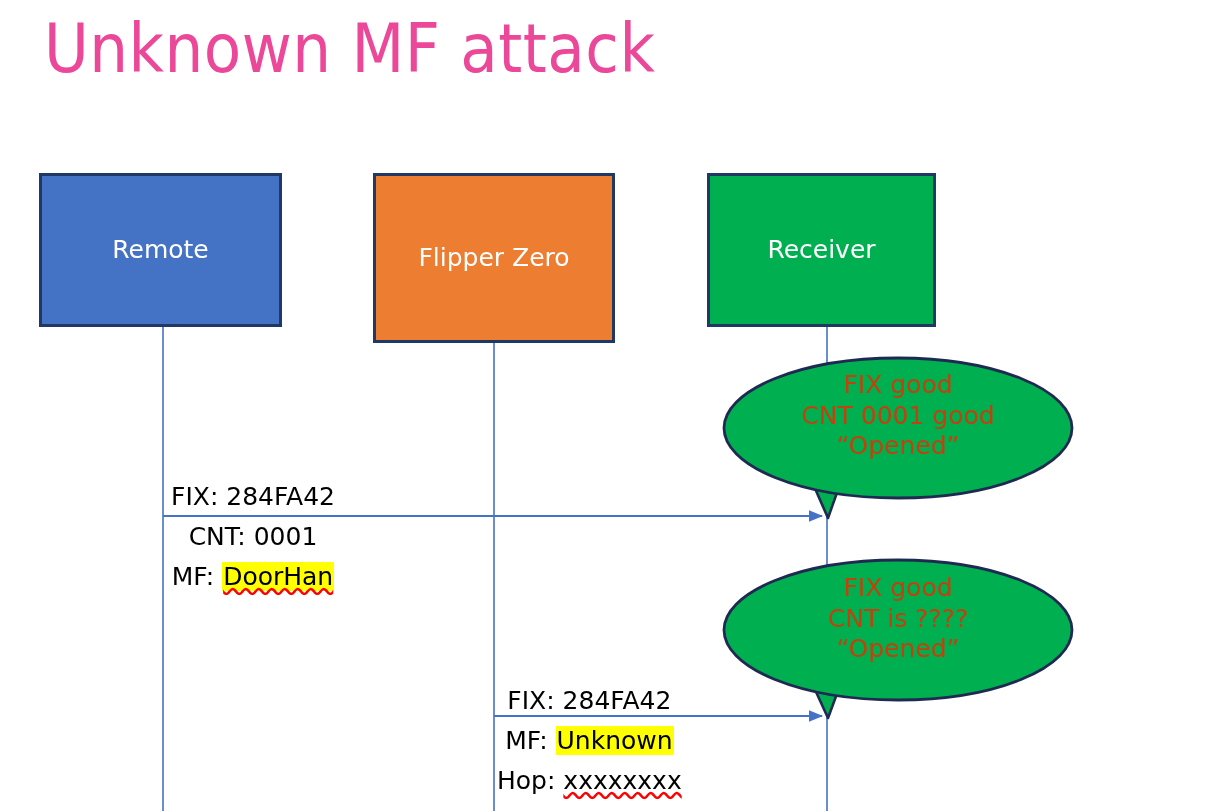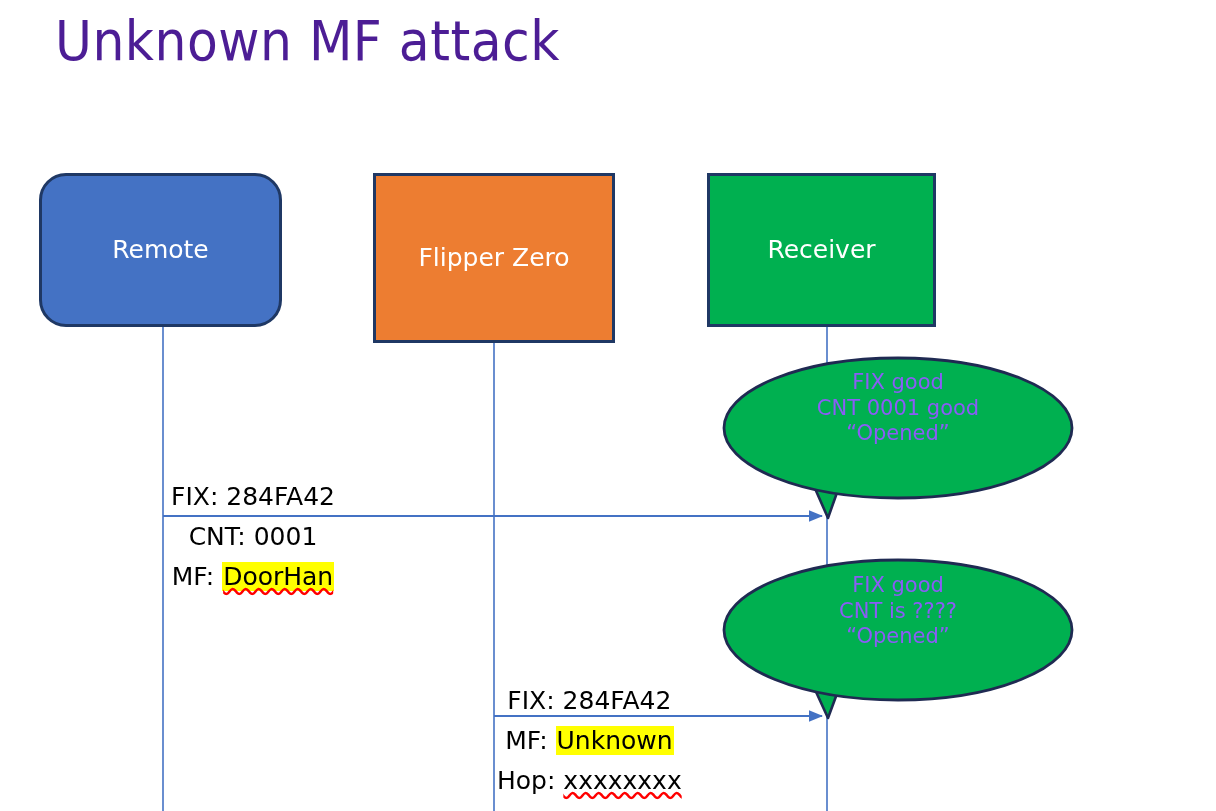--- a/index.html
+++ b/index.html
@@ -15,28 +15,28 @@
     position: relative;
     width: 1216px;
     height: 811px;
     background: #ffffff;
     overflow: hidden;
   }
 
   
   #slide-title {
     position: absolute;
-    left: 55px;
+    left: 44px;
     top: 6px;
     width: 900px;
     font-family: "DejaVu Sans Condensed", "DejaVu Sans", "Liberation Sans", sans-serif;
     font-stretch: condensed;
-    font-size: 56px;
+    font-size: 68px;
     font-weight: 300;
-    color: #4c1d95;
+    color: #ec4899;
     letter-spacing: 0.5px;
     line-height: 1.25;
     white-space: nowrap;
   }
 
   
   #vector-layer {
     position: absolute;
     left: 0;
     top: 0;
@@ -63,22 +63,22 @@
     line-height: 1.2;
   }
   #actor-remote   { left: 39px;  top: 173px; width: 243px; height: 154px; }
   #actor-flipper  { left: 373px; top: 173px; width: 242px; height: 170px; }
   #actor-receiver { left: 707px; top: 173px; width: 229px; height: 154px; }
 
   
   .bubble-text {
     position: absolute;
     font-family: "DejaVu Sans", "Liberation Sans", sans-serif;
-    font-size: 21px;
-    color: #8b5cf6;
+    font-size: 25px;
+    color: #c2410c;
     text-align: center;
     line-height: 1.22;
     width: 348px;
   }
   #bubble-1-text { left: 724px; top: 370px; }
   #bubble-2-text { left: 724px; top: 573px; }
 
   
   .msg-block {
     position: absolute;
@@ -132,21 +132,21 @@
       <path d="M 828,518 L 845,470 L 806,468 Z" fill="#00B050" stroke="#1F2A52" stroke-width="2.6" stroke-linejoin="round"></path>
       <ellipse cx="898" cy="428" rx="174" ry="70" fill="#00B050" stroke="#1F2A52" stroke-width="2.8"></ellipse>
     </g>
 
     <g>
       <path d="M 828,718 L 845,672 L 806,670 Z" fill="#00B050" stroke="#1F2A52" stroke-width="2.6" stroke-linejoin="round"></path>
       <ellipse cx="898" cy="630" rx="174" ry="70" fill="#00B050" stroke="#1F2A52" stroke-width="2.8"></ellipse>
     </g>
   </svg>
 
-  <div class="actor-box" id="actor-remote" style="background:#4472C4;border-radius:27px;">
+  <div class="actor-box" id="actor-remote" style="background:#4472C4;">
     <span class="actor-label">Remote</span>
   </div>
 
   <div class="actor-box" id="actor-flipper" style="background:#ED7D31;">
     <span class="actor-label">Flipper Zero</span>
   </div>
 
   <div class="actor-box" id="actor-receiver" style="background:#00B050;">
     <span class="actor-label">Receiver</span>
   </div>

